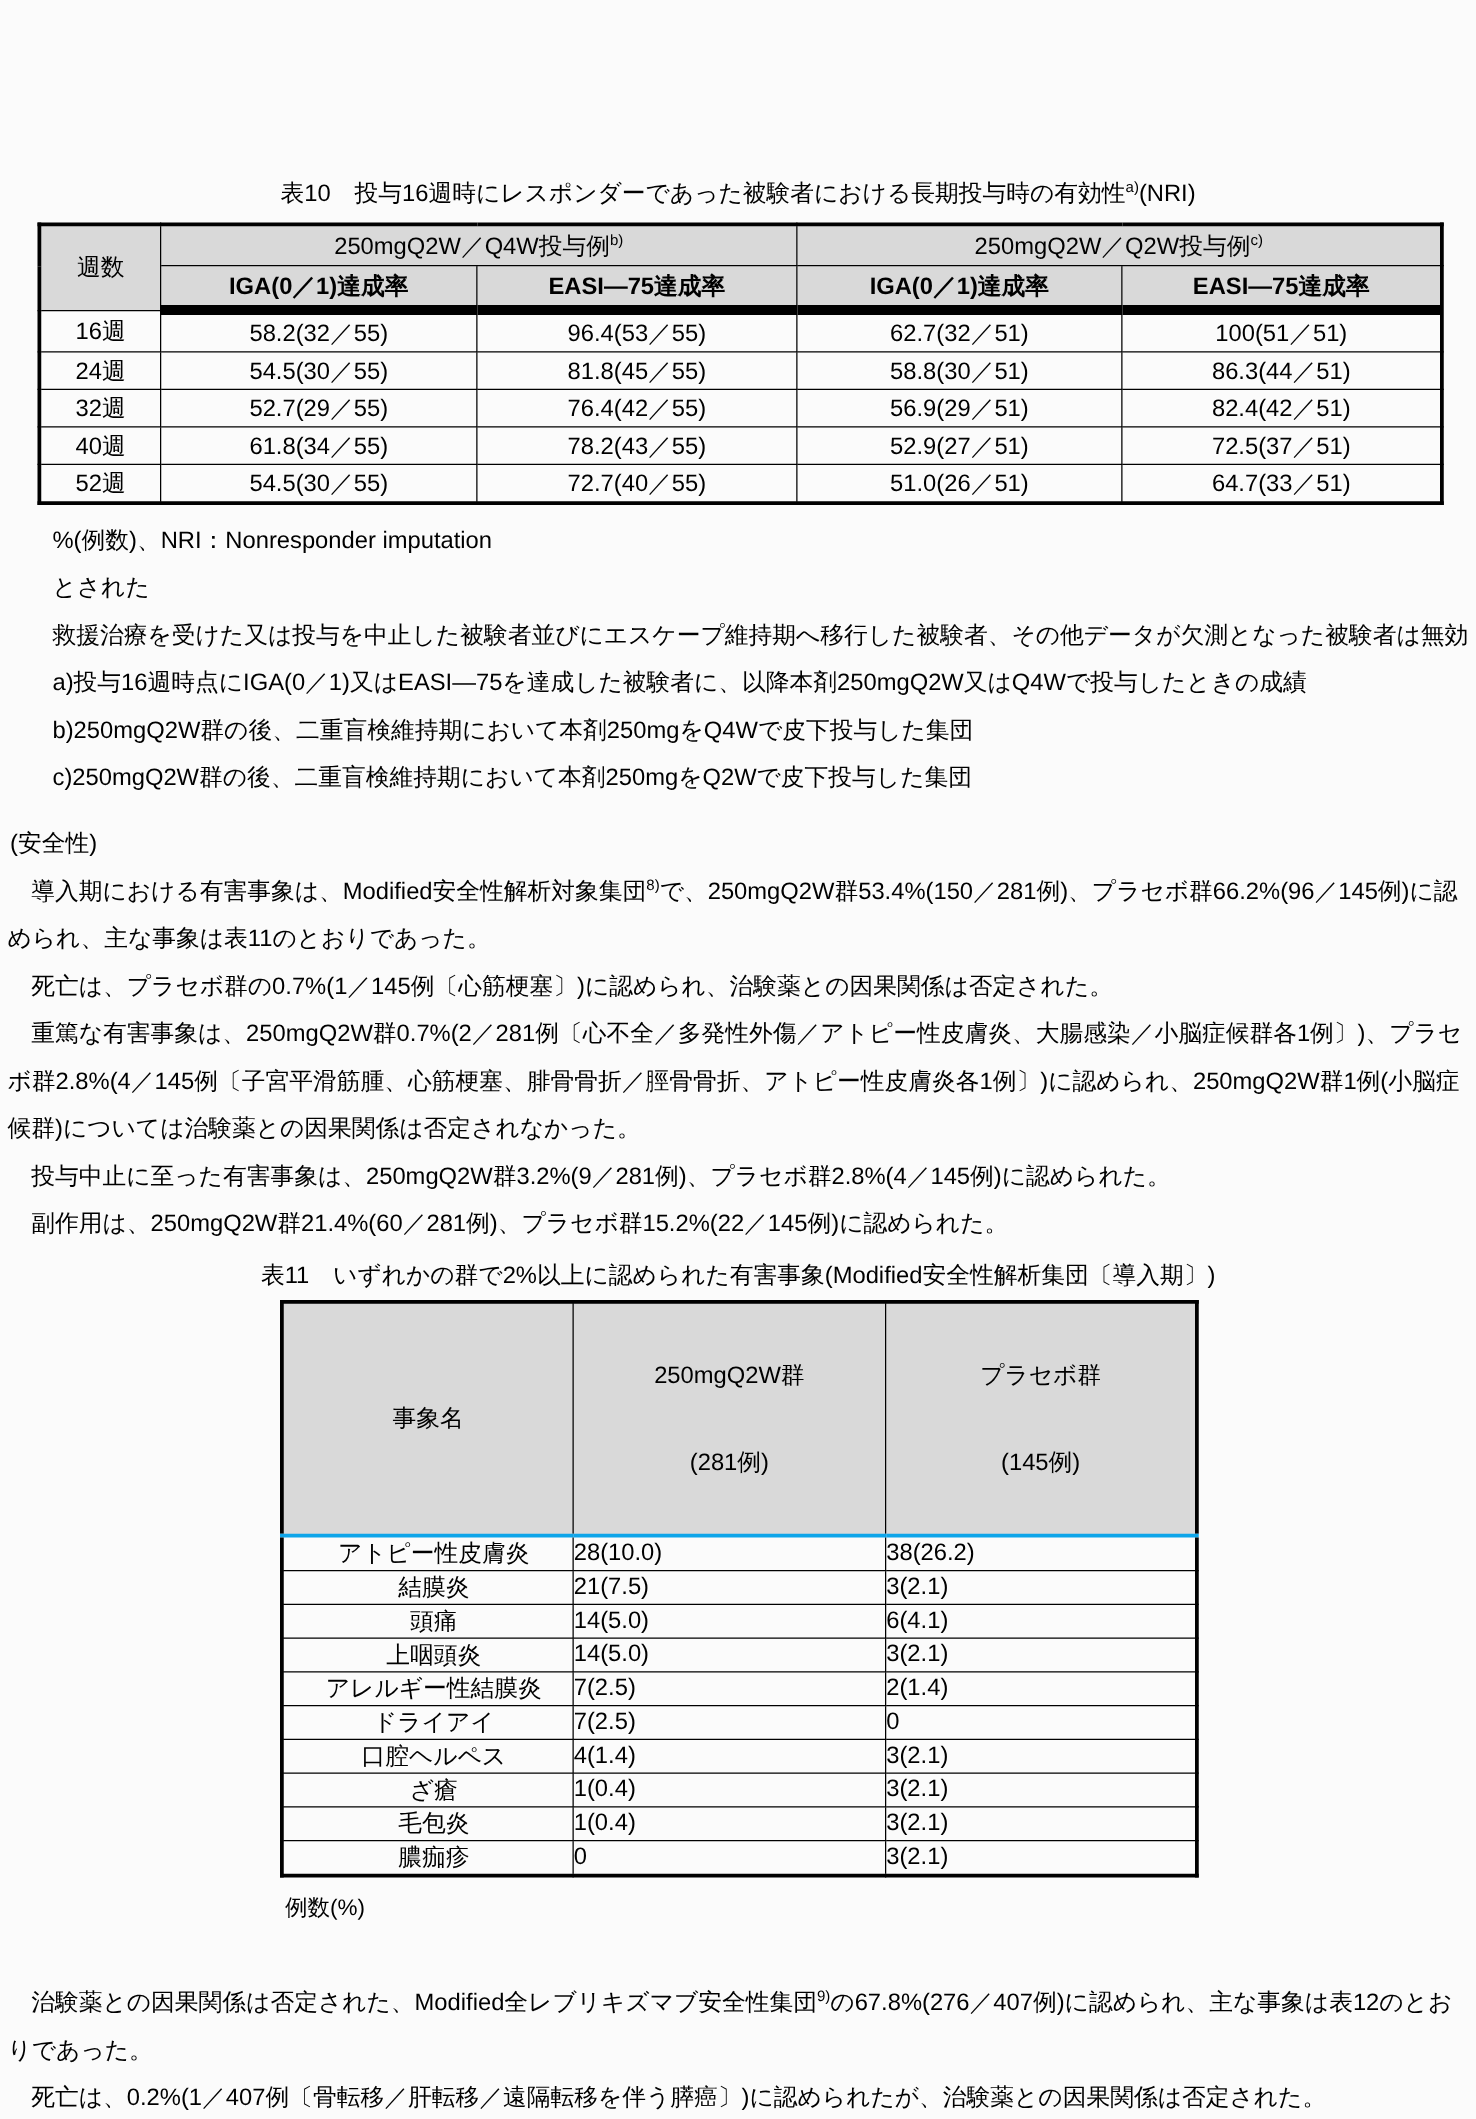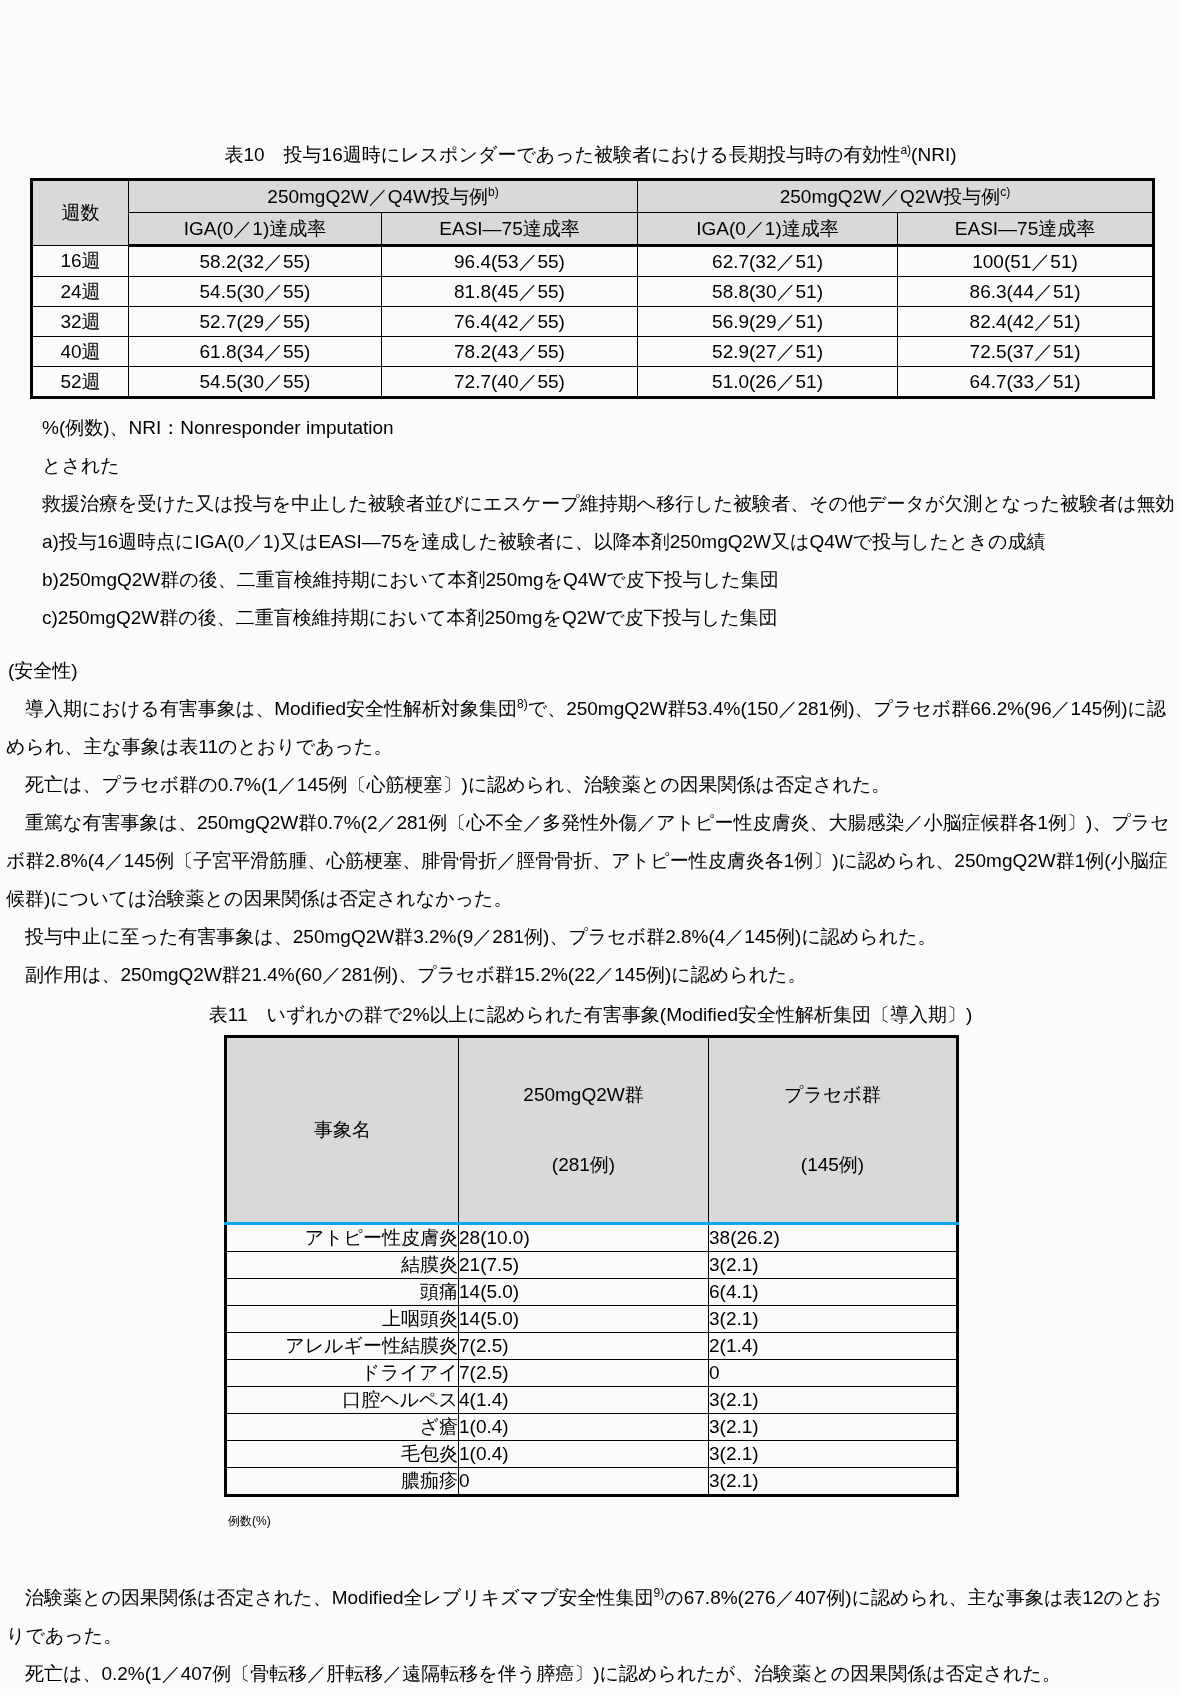--- a/index.html
+++ b/index.html
@@ -31,21 +31,21 @@
   }
   .t10 th, .t10 td {
     border: 1px solid #000;
     text-align: center;
     padding: 0;
     font-weight: normal;
     white-space: pre;
   }
   .t10 thead th { background: #d9d9d9; }
   .t10 .group-row th { height: 31px; }
-  .t10 .sub-row th { height: 31px; border-bottom: 3px solid #000000; }
+  .t10 .sub-row th { height: 31px; border-bottom: 8px solid #000000; font-weight: bold; }
   .t10 tbody td { height: 29px; background: #fbfbfb; }
 
   
   .t10-notes {
     margin: 10px 0 0 42px;
     font-size: 19px;
     line-height: 38px;
   }
   .note-line { white-space: pre; }
 
@@ -82,25 +82,25 @@
     font-weight: normal;
     white-space: pre;
   }
   .t11 thead th {
     background: #d9d9d9;
     height: 74px;
     text-align: center;
     border-bottom: 3px solid #0ea5e9;
   }
   .t11 tbody td { height: 24px; background: #fbfbfb; }
-  .t11 tbody td.evt { text-align: right; padding-left: 9px; }
+  .t11 tbody td.evt { text-align: center; padding-left: 9px; }
 
   .t11-note {
     margin: 12px 0 0 228px;
-    font-size: 12px;
+    font-size: 18px;
     line-height: 24px;
     white-space: pre;
   }
 
   .overall-block { margin-top: 46px; }
 </style>
 </head>
 <body>
 
 <div class="doc">

